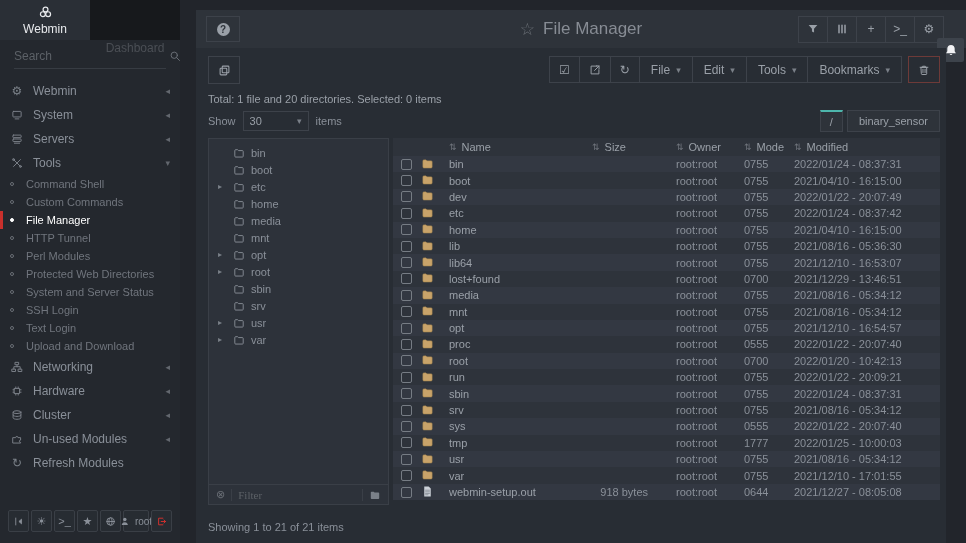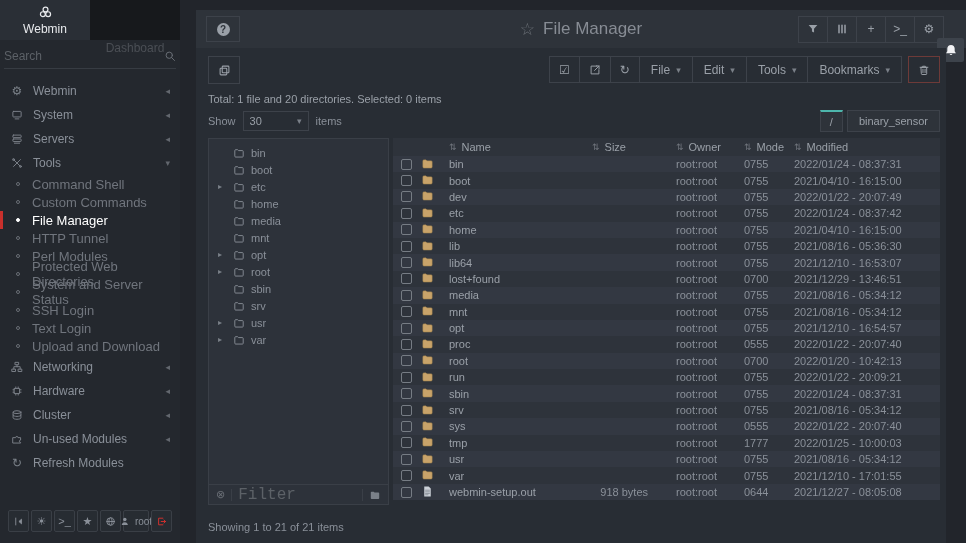--- a/index.html
+++ b/index.html
@@ -8,29 +8,29 @@
   .ic { display:inline-flex; align-items:center; justify-content:center; line-height:1; }
   .ic svg { width:1em; height:1em; display:block; }
 
   
   .sidebar { position:absolute; left:0; top:0; width:180px; height:543px; background:#24282e; display:flex; flex-direction:column; }
   .tabs { display:flex; height:40px; flex:none; }
   .tab { flex:1; display:flex; flex-direction:column; align-items:center; justify-content:center; gap:2px; font-size:12px; cursor:pointer; }
   .tab .ic { font-size:15px; }
   .tab.active { background:#2a2f36; color:#e8eaed; }
   .tab.inactive { background:#17191c; color:#4b4f55;gap:40px; }
-  .searchbar { margin:9px 4px 6px; border-bottom:1px solid #373c43; display:flex; align-items:center; padding-bottom:5px; flex:none; }
+  .searchbar { margin:9px 14px 6px; border-bottom:1px solid #373c43; display:flex; align-items:center; padding-bottom:5px; flex:none; }
   .searchbar input { flex:1; background:transparent; border:0; outline:none; color:#9aa0a8; font-size:12px; font-family:inherit; }
   .searchbar input::placeholder { color:#5c6167; }
   .searchbar .ic { font-size:12px; color:#6a6f76; }
   .menu { flex:1; overflow:hidden; padding-top:4px; }
   .cat { height:24px; display:flex; align-items:center; padding:0 10px; gap:9px; font-size:12px; color:#8a9099; cursor:pointer; }
   .cat .ic { font-size:12px; color:#7a8088; width:14px; }
   .cat .chev { margin-left:auto; font-size:9px; color:#62676e; }
-  .subitem { height:18px; display:flex; align-items:center; padding-left:16px; gap:12px; font-size:13px; color:#70757d; position:relative; cursor:pointer; }
+  .subitem { height:18px; display:flex; align-items:center; padding-left:10px; gap:12px; font-size:11px; color:#70757d; position:relative; cursor:pointer; }
   .bullet { width:4px; height:4px; border:1px solid #6a6f76; border-radius:50%; flex:none; }
   .subitem.active { color:#ffffff; }
   .subitem.active .bullet { background:#fff; border-color:#fff; }
   .subitem.active::before { content:''; position:absolute; left:0; top:0; width:3px; height:100%; background:#c9302c; }
   .bottombar { flex:none; display:flex; gap:2px; padding:6px 8px 11px; }
   .bbtn { border:1px solid #3a3f46; background:#272c32; color:#8a9099; height:22px; min-width:21px; display:flex; align-items:center; justify-content:center; gap:4px; font-size:10px; border-radius:2px; padding:0 3px; cursor:pointer; }
   .bbtn .ic { font-size:11px; }
   .bbtn.danger .ic { color:#e0312e; }
 
   
@@ -62,21 +62,21 @@
 
   .panels { display:flex; margin-top:6px; height:367px; }
   .tree-panel { width:181px; flex:none; background:#2d323a; border:1px solid #3a3f47; display:flex; flex-direction:column; }
   .tree-list { flex:1; padding-top:5px; overflow:hidden; }
   .titem { height:17px; display:flex; align-items:center; gap:6px; padding-left:9px; font-size:11px; color:#8a9099; cursor:pointer; }
   .titem .caret { width:9px; font-size:8px; color:#7a8088; flex:none; text-align:left; }
   .titem .ic { font-size:12px; color:#848a92; }
   .filter-bar { height:20px; border-top:1px solid #3a3f47; display:flex; align-items:center; padding:0 7px; gap:6px; flex:none; }
   .filter-bar .clear { font-size:11px; color:#6a6f76; cursor:pointer; }
   .filter-bar .sep { width:1px; height:12px; background:#3a3f47; }
-  .filter-bar input { flex:1; background:transparent; border:0; outline:none; color:#9aa0a8; font-size:16px; font-family:Liberation Mono, monospace; min-width:0; }
+  .filter-bar input { flex:1; background:transparent; border:0; outline:none; color:#9aa0a8; font-size:11px; font-family:Liberation Serif, serif; min-width:0; }
   .filter-bar input::placeholder { color:#5c6167; }
   .filter-bar .fold { font-size:12px; color:#7a8088; cursor:pointer; }
 
   .table-panel { flex:1; margin-left:4px; display:flex; flex-direction:column; overflow:hidden; }
   .grid-cols { display:grid; grid-template-columns:26px 30px 1fr 84px 68px 50px 146px; align-items:center; }
   .thead { height:18px; background:#2e333b; font-size:11px; color:#9aa0a8; flex:none; }
   .th { display:flex; align-items:center; gap:5px; }
   .th .sort { font-size:9px; color:#70757d; cursor:pointer; }
   .tbody { flex:1; overflow:hidden; }
   .trow { height:16.4px; font-size:11px; color:#9aa0a8; cursor:pointer; }

